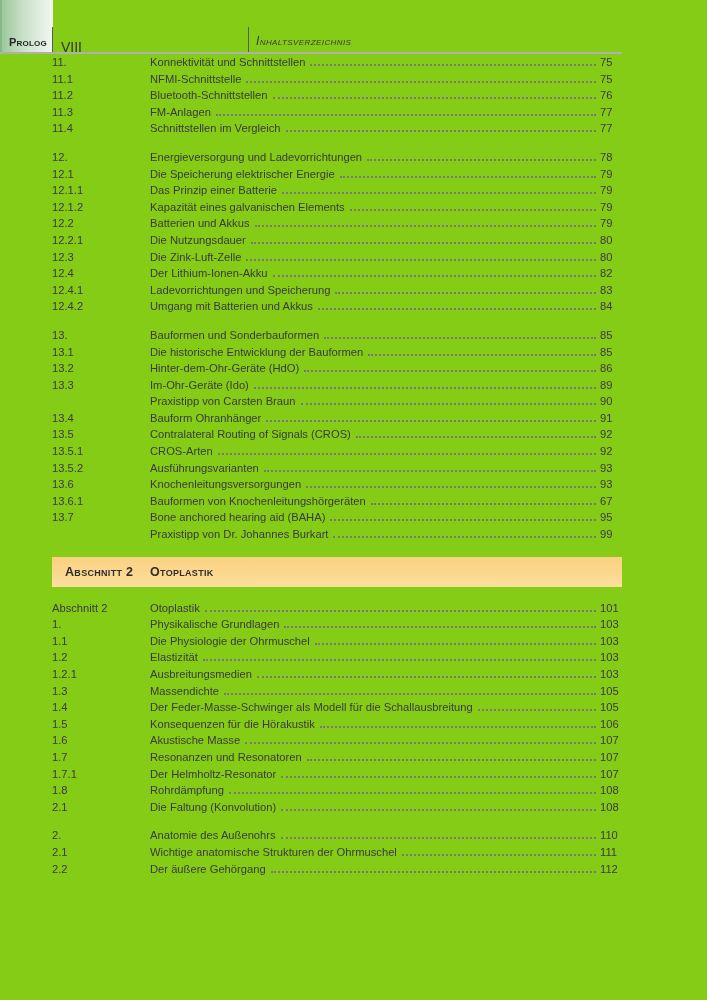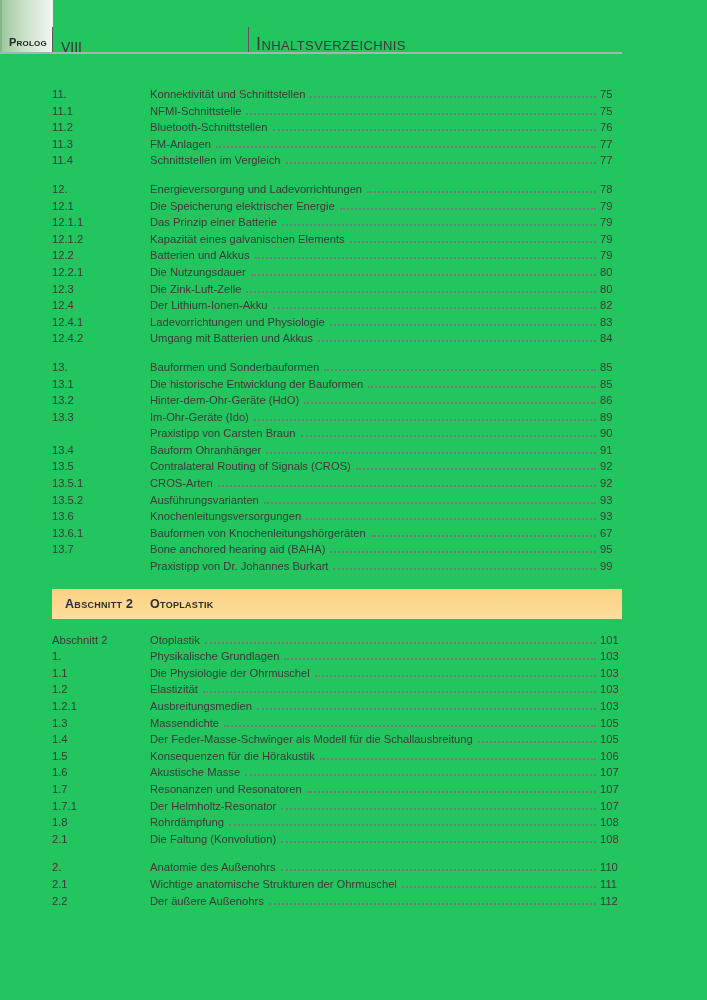--- a/index.html
+++ b/index.html
@@ -1,19 +1,19 @@
 <!DOCTYPE html>
 <html><head>
 <meta charset="utf-8">
 <style>
   html,body { margin:0; padding:0; background:#ffffff; }
   .page {
     position:relative;
     width:707px; height:1000px;
-    background:#22c55e;
+    background:#84cc16;
     font-family:"Liberation Sans", sans-serif;
     color:#3a3a3a;
     overflow:hidden;
   }
 
   
   .corner-block {
     position:absolute; top:0; left:0;
     width:53px; height:52px;
     background:linear-gradient(to right, #9ac69a 0%, #c9e1c8 45%, #f3f6f3 100%);
@@ -23,38 +23,38 @@
     position:absolute; left:9px; top:36px;
     font-variant:small-caps; font-weight:bold;
     font-size:11px; color:#252525; letter-spacing:0.2px;
   }
   .roman-page {
     position:absolute; left:61px; top:39px;
     font-size:14px; color:#333333;
   }
   .header-title {
     position:absolute; left:256px; top:34px;
-    font-variant:small-caps; font-size:18px;
-    color:#3a3a3a; letter-spacing:0.4px;
+    font-variant:small-caps; font-size:12px;
+    color:#3a3a3a; letter-spacing:0.4px;font-style:italic;
   }
   .vsep { position:absolute; width:1px; background:#5a5a5a; }
   .vsep-1 { left:52px; top:27px; height:25px; }
   .vsep-2 { left:248px; top:27px; height:25px; }
   .hrule {
     position:absolute; left:0; top:52px;
     width:622px; height:2px; background:#b0b0b0;
   }
 
   
   .content {
     position:absolute; left:52px; top:54px; width:570px;
   }
   .toc-group { margin:0; }
   .toc-block { margin-bottom:12px; }
-  .toc-blocks-top .toc-block:first-child { margin-top:32px; }
+  .toc-blocks-top .toc-block:first-child { }
   .toc-row {
     display:flex; align-items:baseline;
     height:16.6px; line-height:16.6px; font-size:11.2px;
     color:#3a3a3a;
   }
   .toc-num { flex:none; width:98px; }
   .toc-title { flex:none; white-space:nowrap; }
   .toc-leader {
     flex:1 1 auto; min-width:12px;
     border-bottom:2px dotted #787878;
@@ -171,21 +171,21 @@
             <span class="toc-page">80</span>
           </div>
           <div class="toc-row">
             <span class="toc-num">12.4</span>
             <span class="toc-title">Der Lithium-Ionen-Akku</span>
             <span class="toc-leader"></span>
             <span class="toc-page">82</span>
           </div>
           <div class="toc-row">
             <span class="toc-num">12.4.1</span>
-            <span class="toc-title">Ladevorrichtungen und Physiologie</span>
+            <span class="toc-title">Ladevorrichtungen und Speicherung</span>
             <span class="toc-leader"></span>
             <span class="toc-page">83</span>
           </div>
           <div class="toc-row">
             <span class="toc-num">12.4.2</span>
             <span class="toc-title">Umgang mit Batterien und Akkus</span>
             <span class="toc-leader"></span>
             <span class="toc-page">84</span>
           </div>
         </div>
@@ -365,21 +365,21 @@
             <span class="toc-page">110</span>
           </div>
           <div class="toc-row">
             <span class="toc-num">2.1</span>
             <span class="toc-title">Wichtige anatomische Strukturen der Ohrmuschel</span>
             <span class="toc-leader"></span>
             <span class="toc-page">111</span>
           </div>
           <div class="toc-row">
             <span class="toc-num">2.2</span>
-            <span class="toc-title">Der äußere Außenohrs</span>
+            <span class="toc-title">Der äußere Gehörgang</span>
             <span class="toc-leader"></span>
             <span class="toc-page">112</span>
           </div>
         </div>
       </div>
   </div>
 
 </div>
 
 </body></html>

